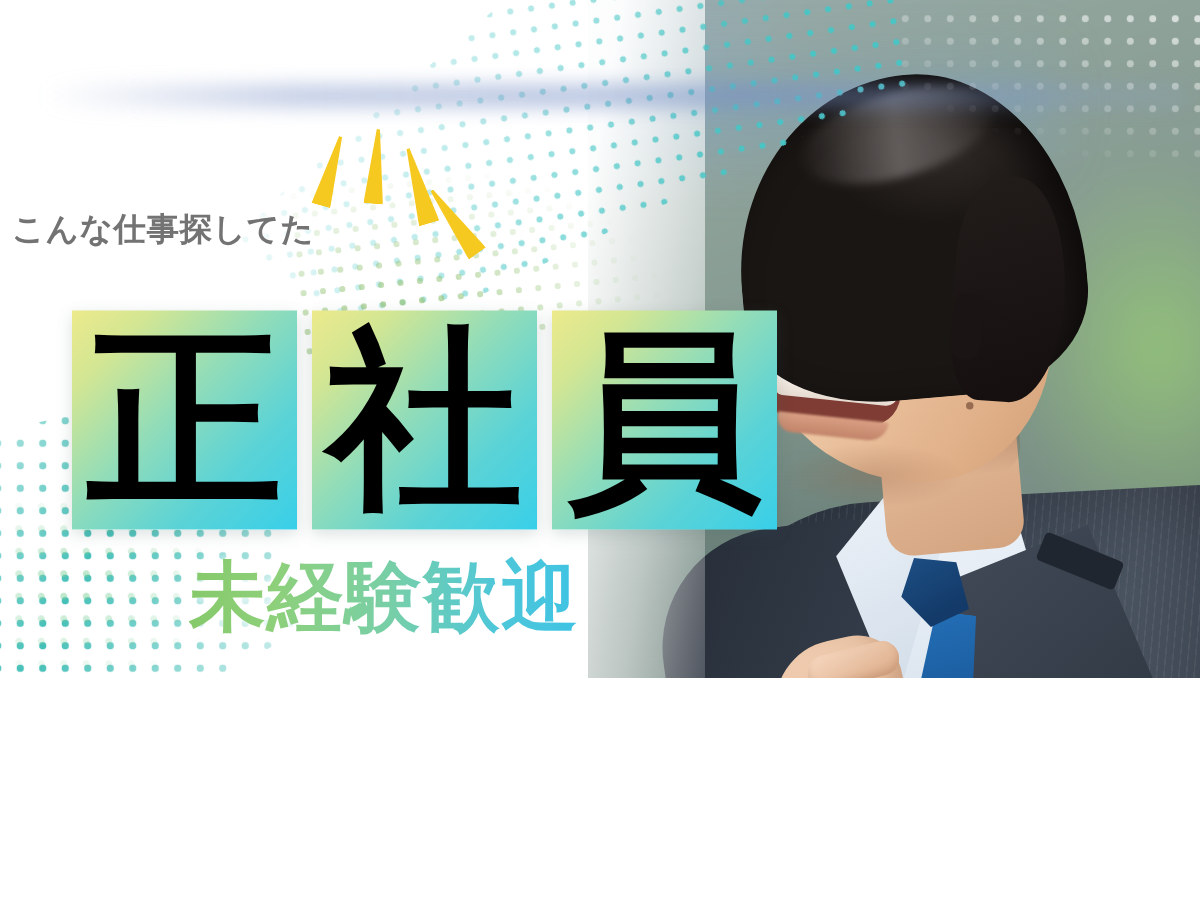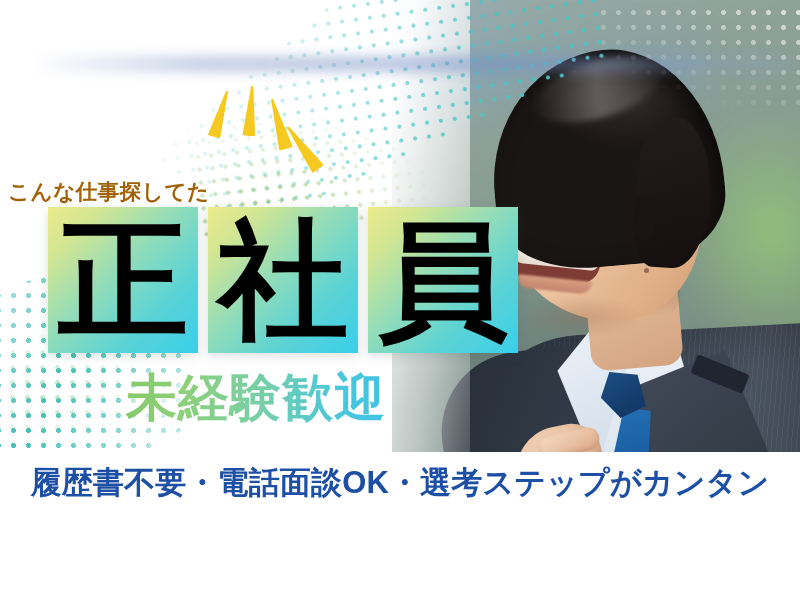--- a/index.html
+++ b/index.html
@@ -337,26 +337,25 @@
   .r2{ left:48px; top:2px; width:13px; height:50px;
        clip-path:polygon(42% 0,58% 0,100% 100%,0 100%); transform:rotate(4deg); }
   .r3{ left:76px; top:14px; width:14px; height:52px;
        clip-path:polygon(44% 0,58% 0,100% 100%,0 100%); transform:rotate(-16deg); }
   .r4{ left:100px; top:38px; width:14px; height:52px;
        clip-path:polygon(44% 0,58% 0,100% 100%,0 100%); transform:rotate(-36deg); }
 
   
   .catch{
     position:absolute; left:8px; top:140px; width:420px;
-    color:#a16207;
+    color:#737373;
     font-weight:700;
     letter-spacing:.035em;
     line-height:1.26;
     text-shadow:0 0 3px #fff,0 0 6px #fff;
-    margin-top:39px;
   }
   .catch .l1{ font-size:21.5px; display:block; }
   .catch .l2{ font-size:24.5px; display:block; letter-spacing:.01em; }
 
   
   .kanji-row{
     position:absolute; left:48px; top:207px;
     display:flex; gap:10px;
   }
   .kbox{
@@ -493,15 +492,14 @@
       <span>員</span>
     </div>
   </div>
 
   <div class="sub-wrap">
     <div class="sub-stroke">未経験歓迎</div>
     <div class="sub">未経験歓迎</div>
   </div>
 
   <div class="bottom-band"></div>
-  <div class="bottom-text">履歴書不要・電話面談OK・選考ステップがカンタン</div>
 
 </div>
 
 </body></html>

